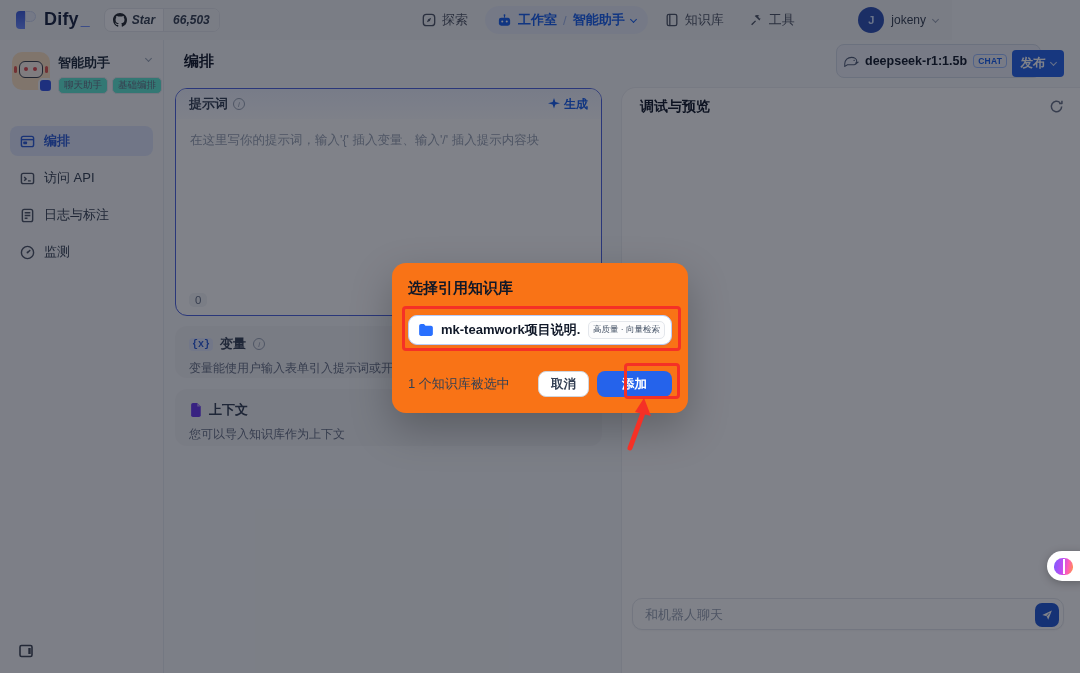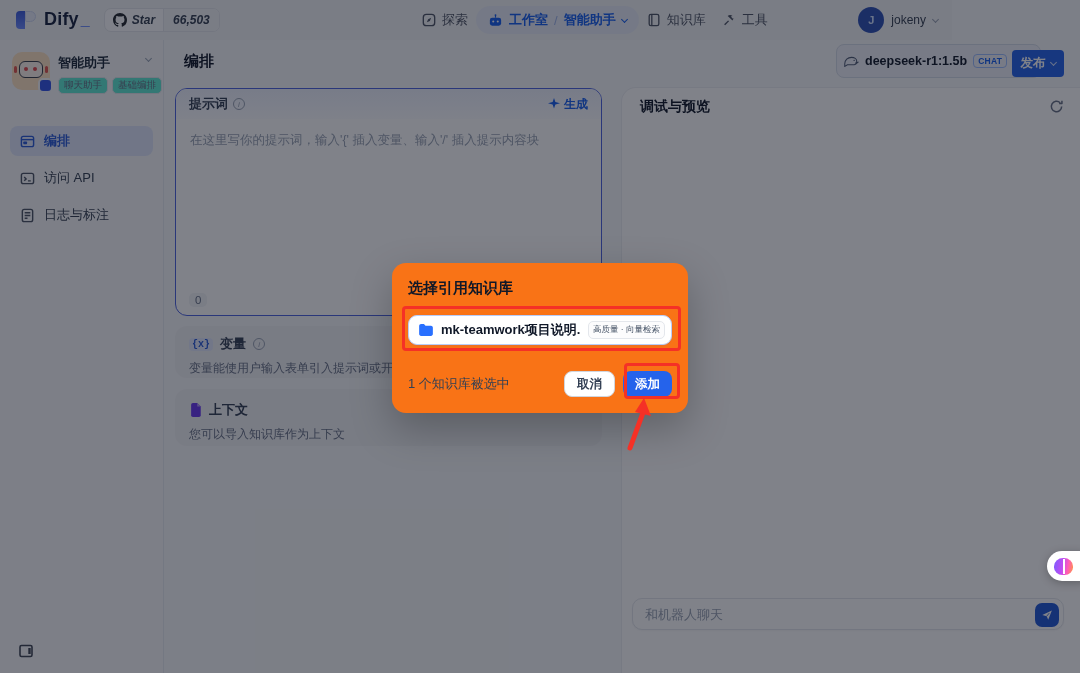--- a/index.html
+++ b/index.html
@@ -16,21 +16,21 @@
                    background:linear-gradient(180deg,#3b5bdb,#6b8afd); }
   .logo-mark .l2 { position:absolute; left:9px; top:2px; width:11px; height:11px; border-radius:0 6px 6px 2px;
                    background:#e8ecf8; border:1px solid #cdd6f0; }
   .brand-name { font-size:18px; font-weight:800; color:#17233f; letter-spacing:.2px; }
   .brand-suffix { font-size:16px; font-weight:800; color:#2d5bff; margin-left:-4px; }
   .star-pill { margin-left:14px; height:24px; display:flex; align-items:center; background:#fdfdfe;
                border:1px solid #e4e7ec; border-radius:7px; overflow:hidden; font-size:12px; color:#354052;font-style:italic; }
   .star-left { display:flex; align-items:center; gap:5px; padding:0 8px; font-weight:700; }
   .star-count { padding:0 9px; height:100%; display:flex; align-items:center; background:#f2f4f7;
                 border-left:1px solid #e4e7ec; font-weight:600; color:#354052; }
-  .nav { position:absolute; left:414px; top:0; height:40px; display:flex; align-items:center; gap:0; }
+  .nav { position:absolute; left:414px; top:0; height:40px; display:flex; align-items:center; gap:9px; }
   .nav-item { display:flex; align-items:center; gap:6px; font-size:13px; color:#4d5464; padding:0 8px;
               height:28px; border-radius:8px; cursor:pointer; }
   .nav-pill { display:flex; align-items:center; gap:6px; background:#e9edf8; border-radius:14px;
               height:28px; padding:0 12px; font-size:13px; font-weight:700; color:#155eef; }
   .nav-pill .sep { color:#9db3e8; font-weight:400; }
   .user { position:absolute; right:14px; top:0; height:40px; display:flex; align-items:center; gap:7px; }
   .avatar { width:26px; height:26px; border-radius:50%; background:#2d50b5; color:#cfe0ff; font-size:11px;
             font-weight:700; display:flex; align-items:center; justify-content:center; }
   .user-name { font-size:12px; color:#354052; }
 
@@ -122,21 +122,21 @@
   .kb-item { margin-top:17px; height:30px; border:1px solid #b7cdfb; background:#fff; border-radius:9px;
              display:flex; align-items:center; gap:8px; padding:0 6px 0 10px; cursor:pointer;
              box-shadow:0 1px 2px rgba(21,94,239,.08); }
   .kb-name { flex:1; font-size:13px; font-weight:600; color:#101828; white-space:nowrap; overflow:hidden; }
   .kb-badge { font-size:8.5px; color:#475467; border:1px solid #e4e7ec; border-radius:5px; padding:2px 4px;
               white-space:nowrap; background:#fcfcfd; }
   .modal-footer { margin-top:26px; display:flex; align-items:center; }
   .selected-text { flex:1; font-size:13px; color:#344054; }
   .btn-cancel { height:26px; padding:0 12px; border:1px solid #d0d5dd; background:#fff; border-radius:8px;
                 font-size:12.5px; font-weight:600; color:#344054; display:flex; align-items:center; cursor:pointer; }
-  .btn-confirm { height:26px; padding:0 12px; margin-left:8px; background:#2563eb; border-radius:8px;
+  .btn-confirm { height:26px; padding:0 25px; margin-left:8px; background:#2563eb; border-radius:8px;
                  font-size:12.5px; font-weight:700; color:#fff; display:flex; align-items:center; cursor:pointer; }
 
   
   .anno { position:absolute; border:3px solid #f53126; border-radius:4px; z-index:60; pointer-events:none; }
   .anno-rect-item { left:402px; top:306px; width:279px; height:45px; }
   .anno-rect-btn  { left:624px; top:363px; width:56px; height:36px; }
   .anno-arrow { position:absolute; left:606px; top:396px; z-index:60; pointer-events:none; }
 
   
   .brain-pill { position:absolute; left:1047px; top:551px; width:46px; height:30px; background:#fff;
@@ -253,20 +253,28 @@
             <path d="m4.5 6.5 2 2-2 2M8.5 10.5h3"></path>
           </svg>
         <span>访问 API</span>
       </div>
       <div class="menu-item">
         <svg width="15" height="15" viewBox="0 0 16 16" fill="none" stroke="#4d5464" stroke-width="1.5">
             <rect x="2.5" y="1.5" width="11" height="13" rx="2"></rect>
             <path d="M5 5h6M5 8h6M5 11h3"></path>
           </svg>
         <span>日志与标注</span>
+      </div>
+      <div class="menu-item">
+        <svg width="15" height="15" viewBox="0 0 16 16" fill="none" stroke="#4d5464" stroke-width="1.5">
+            <circle cx="8" cy="8" r="6.5"></circle>
+            <path d="M8 8 11 5.5"></path>
+            <circle cx="8" cy="8" r="1" fill="#4d5464" stroke="none"></circle>
+          </svg>
+        <span>监测</span>
       </div>
     </div>
 
     <span class="collapse-btn">
       <svg width="16" height="16" viewBox="0 0 16 16" fill="none" stroke="currentColor" stroke-width="1.6">
           <rect x="2" y="2.5" width="12" height="11" rx="1.5"></rect>
           <path d="M11.5 5v6" stroke-width="2.4"></path>
         </svg>
     </span>
   </div>

